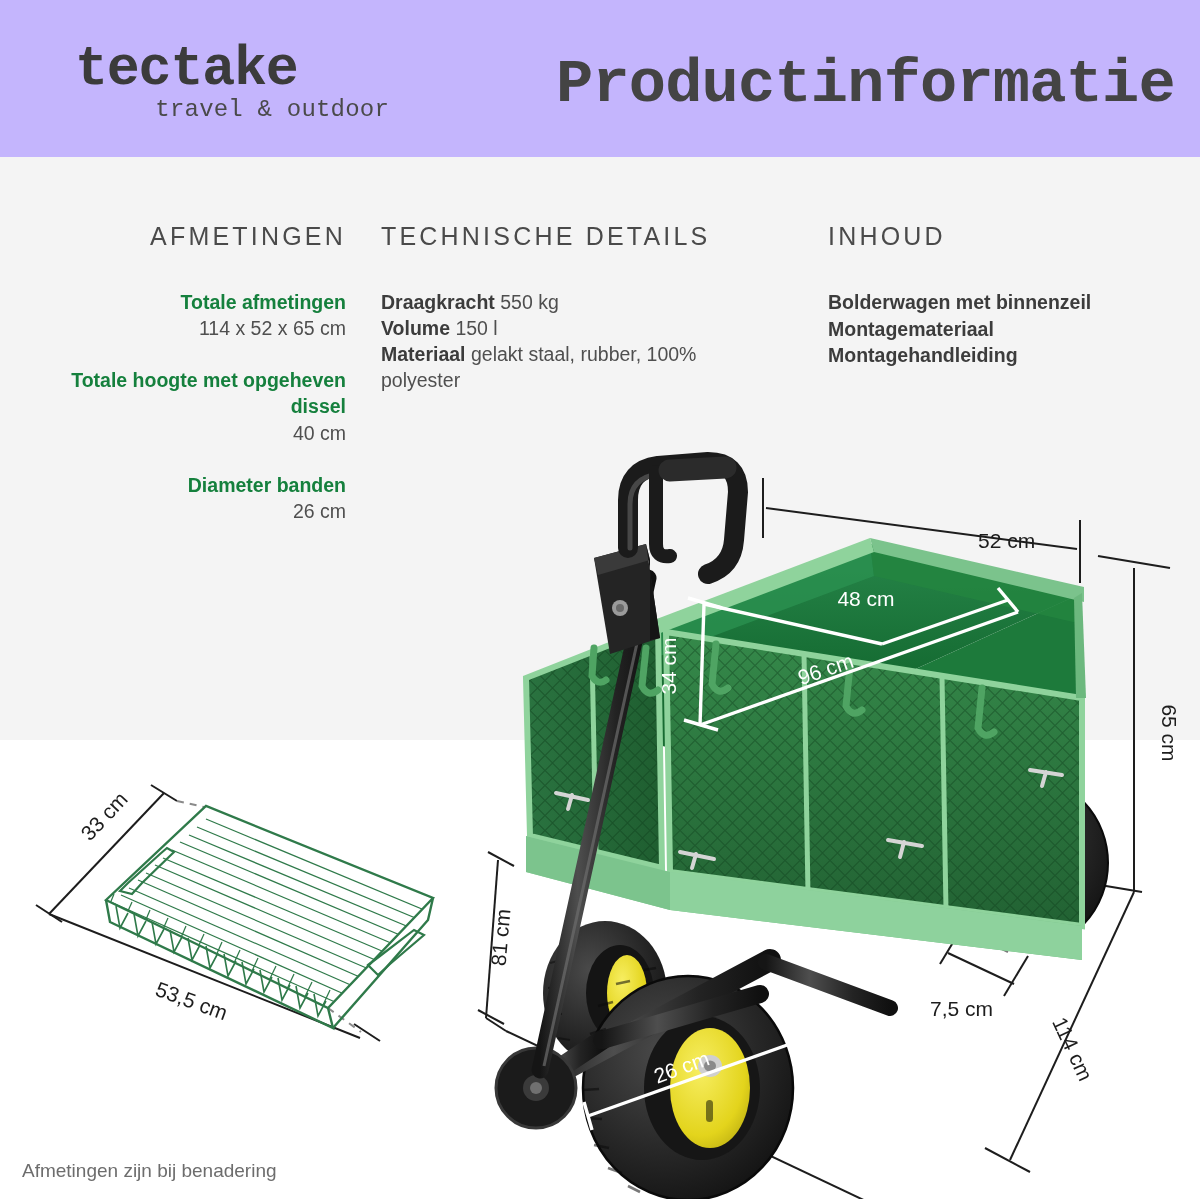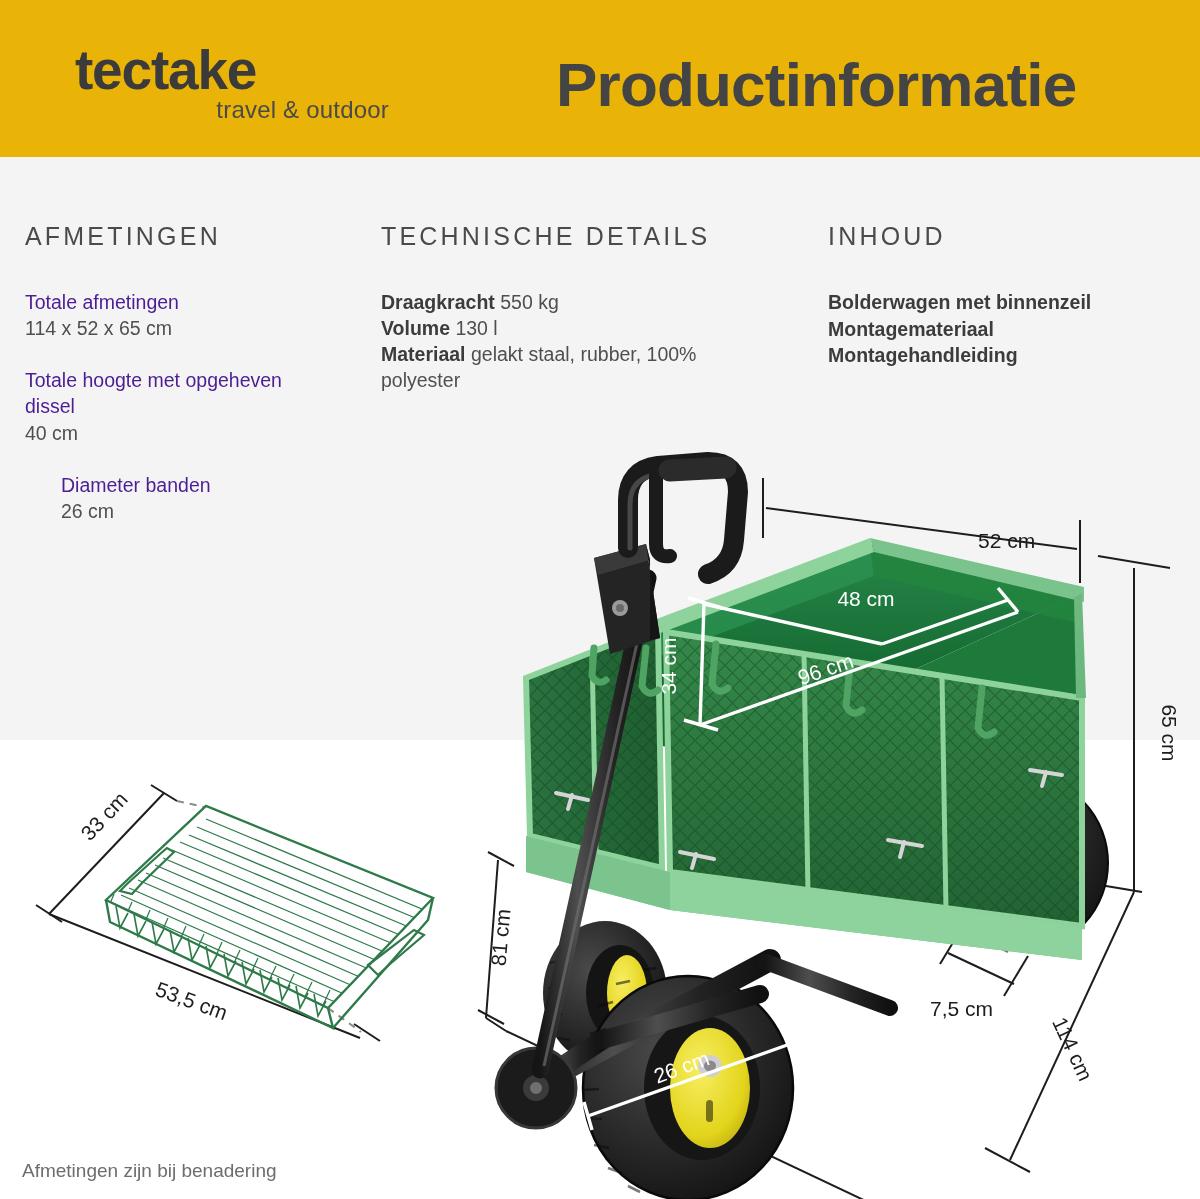--- a/index.html
+++ b/index.html
@@ -12,21 +12,22 @@
   #sheet {
     position: relative;
     width: 1200px; height: 1199px;
     background: #f4f4f4;
   }
 
   
   #header {
     position: absolute; left: 0; top: 0;
     width: 1200px; height: 157px;
-    background: #eab308;
+    background: #c4b5fd;
+    font-family: Liberation Mono, monospace;
   }
   #logo { position: absolute; left: 75px; top: 42px; width: 320px; }
   #logo-main {
     font-size: 55px; font-weight: bold; color: #3b3b3b;
     letter-spacing: -1.2px; line-height: 1.02;
   }
   #logo-sub {
     font-size: 24px; font-weight: normal; color: #4a4a4a;
     letter-spacing: 0.2px; text-align: right;
     margin-top: -2px; padding-right: 6px;
@@ -38,33 +39,33 @@
   }
 
   
   #lower-canvas {
     position: absolute; left: 0; top: 740px;
     width: 1200px; height: 459px; background: #ffffff;
   }
 
   
   .col { position: absolute; top: 222px; }
-  #col-afmetingen { left: 25px;  width: 300px; }
+  #col-afmetingen { left: 46px;  width: 300px; text-align: right; }
   #col-technisch  { left: 381px; width: 330px; }
   #col-inhoud     { left: 828px; width: 340px; }
 
   .col-heading {
     font-size: 25px; font-weight: 300; color: #4a4a4a;
     letter-spacing: 3.2px; white-space: nowrap;
     margin-bottom: 38px;
   }
   .spec-block { margin-bottom: 26px; }
   .spec-block:last-child { margin-bottom: 0; margin-left: 36px; }
   .spec-label {
-    font-size: 19.5px; font-weight: normal; color: #4c1d95;
+    font-size: 19.5px; font-weight: bold; color: #15803d;
     line-height: 1.34;
   }
   .spec-value {
     font-size: 19.5px; font-weight: normal; color: #4f4f4f;
     line-height: 1.34;
   }
   .spec-line {
     font-size: 19.5px; color: #4f4f4f; line-height: 1.34;
   }
   .spec-line b { font-weight: bold; color: #3c3c3c; }
@@ -138,21 +139,21 @@
 
   <div class="col" id="col-technisch">
     <div class="col-heading">TECHNISCHE DETAILS</div>
 
     <div class="spec-line">
       <b>Draagkracht</b>
       <span>550 kg</span>
     </div>
     <div class="spec-line">
       <b>Volume</b>
-      <span>130 l</span>
+      <span>150 l</span>
     </div>
     <div class="spec-line">
       <b>Materiaal</b>
       <span>gelakt staal, rubber, 100% polyester</span>
     </div>
   </div>
 
   <div class="col" id="col-inhoud">
     <div class="col-heading">INHOUD</div>
     <div class="inhoud-line">Bolderwagen met binnenzeil</div>

